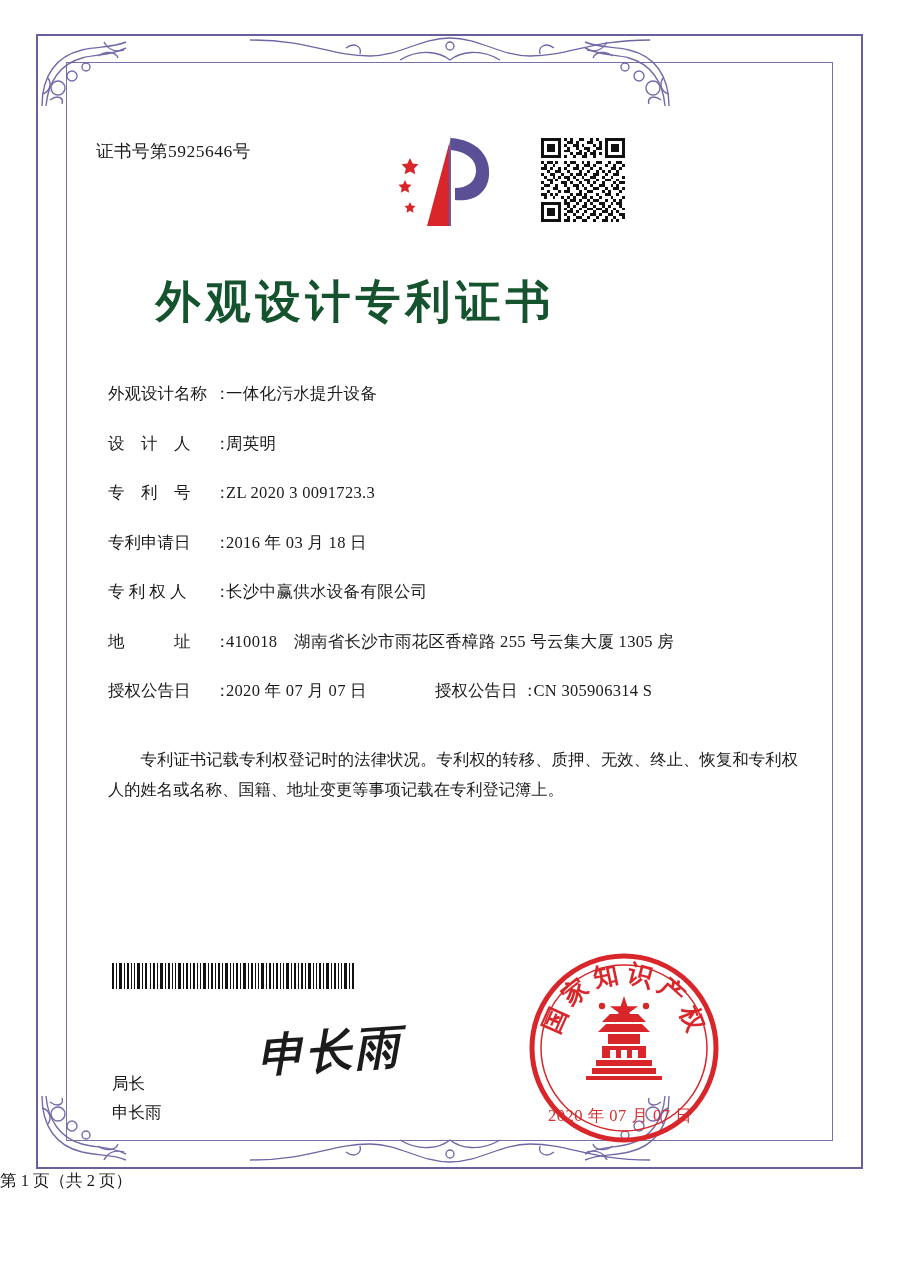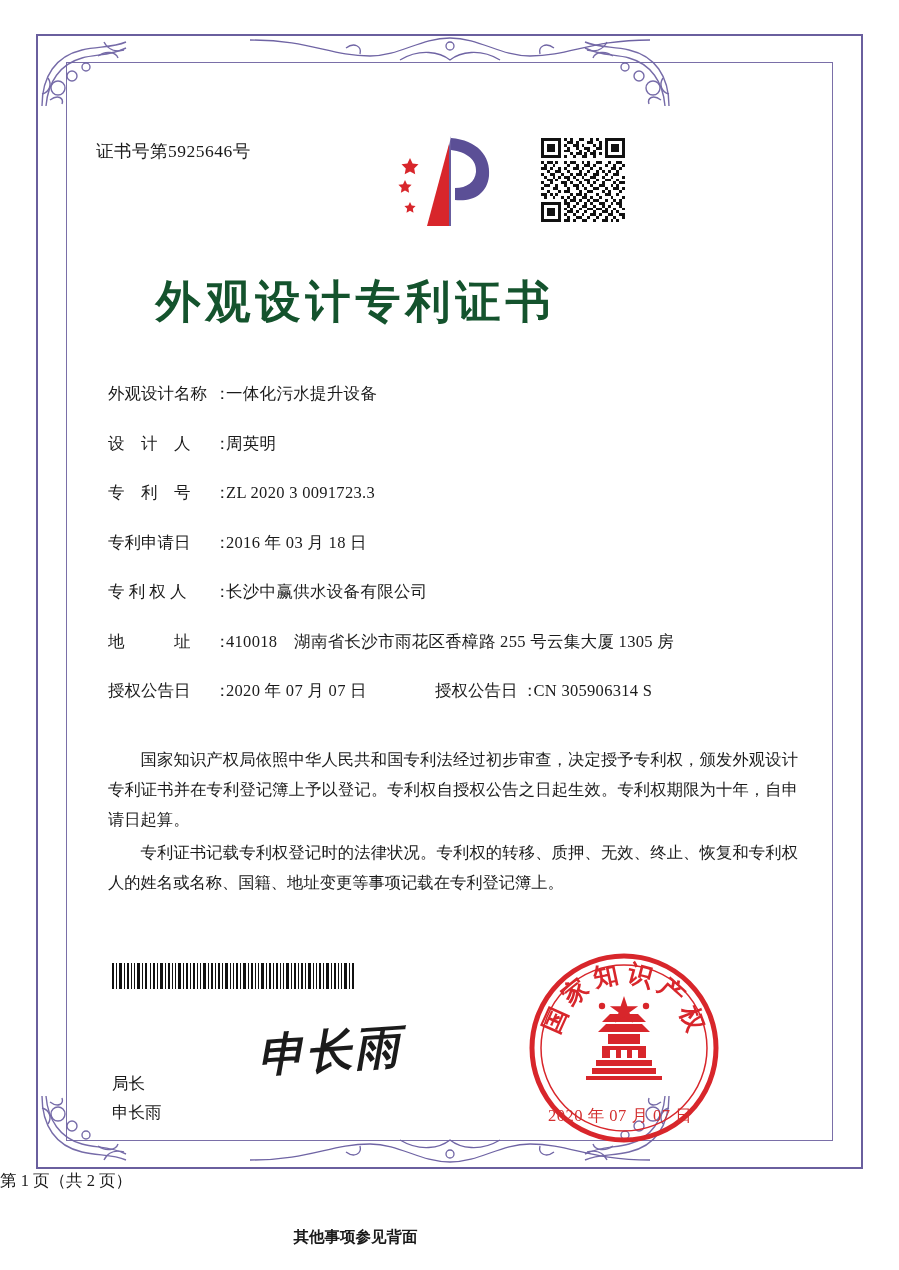--- a/index.html
+++ b/index.html
@@ -566,21 +566,20 @@
       <span class="val">2020 年 07 月 07 日</span>
       <span class="val2wrap">
         <span class="lbl2">授权公告日</span>
         <span class="colon">：</span>
         <span class="val">CN 305906314 S</span>
       </span>
     </div>
   </div>
 
   <div class="paras">
-    <p>国家知识产权局依照中华人民共和国专利法经过初步审查，决定授予专利权，颁发外观设计专利证书并在专利登记簿上予以登记。专利权自授权公告之日起生效。专利权期限为十年，自申请日起算。</p>
     <p>专利证书记载专利权登记时的法律状况。专利权的转移、质押、无效、终止、恢复和专利权人的姓名或名称、国籍、地址变更等事项记载在专利登记簿上。</p>
   </div>
 
   <div class="barcode">
     <svg viewBox="0 0 242 26" shape-rendering="crispEdges">
       <g fill="#111">
         <rect x="0" y="0" width="2" height="26"></rect>
           <rect x="4" y="0" width="1" height="26"></rect>
         <rect x="7" y="0" width="3" height="26"></rect>
           <rect x="12" y="0" width="1" height="26"></rect>
@@ -687,15 +686,14 @@
         <path id="sealarc" d="M 100,100 m -66,0 a 66,66 0 1 1 132,0"></path>
       </defs>
       <text font-family="DejaVu Serif, serif" font-size="25" font-weight="bold" fill="#d8262b" letter-spacing="6">
         <textPath href="#sealarc" startOffset="6%">国家知识产权局</textPath>
       </text>
     </svg>
   </div>
   <div class="seal-date">2020 年 07 月 07 日</div>
 
   <div class="page-no">第 1 页（共 2 页）</div>
-  <div class="footnote">其他事项参见背面</div>
 
 </div>
 
 </body></html>

